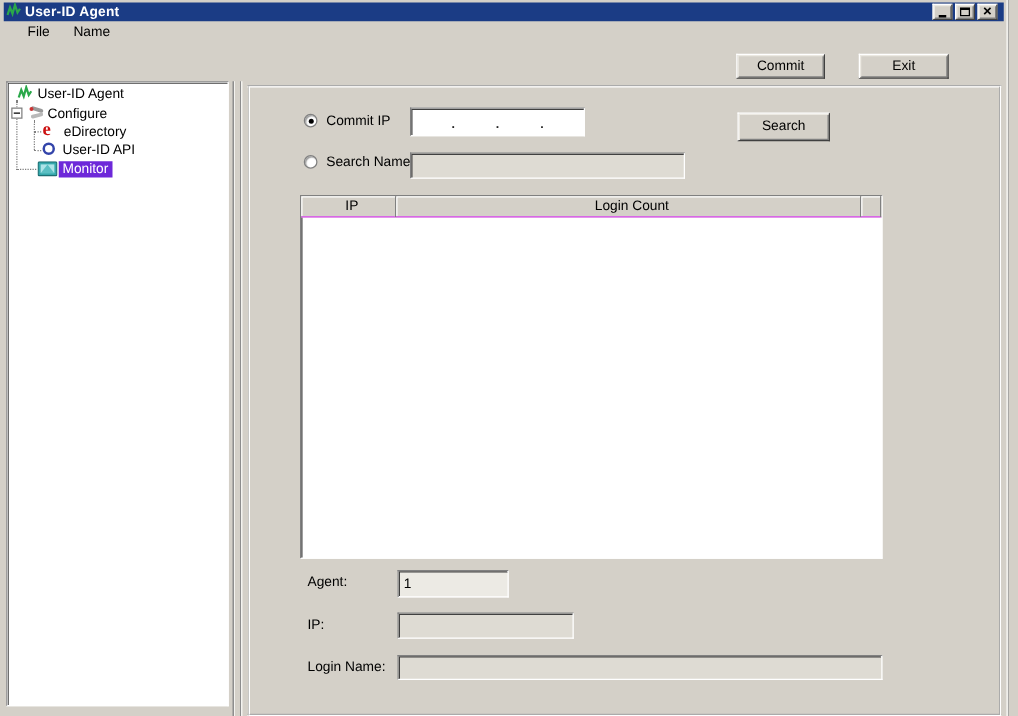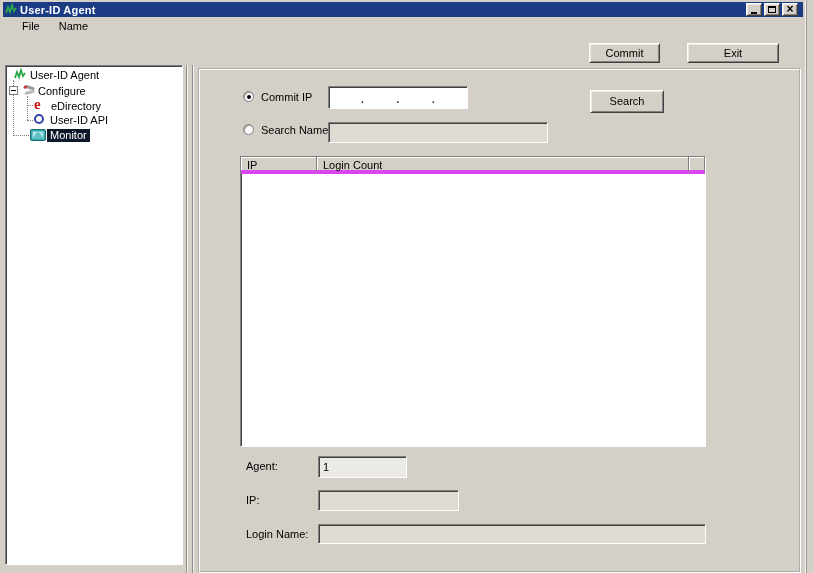--- a/index.html
+++ b/index.html
@@ -26,27 +26,27 @@
   .glyph-x { font-weight:bold; font-size:12px; line-height:11px; }
 
   
   .menubar { position:absolute; left:3px; top:19px; width:800px; height:14px; display:flex; }
   .menu-item { padding:0 6px; margin-right:7px; line-height:14px; }
   .menu-item:first-child { margin-left:13px; }
 
   
   .pushbtn { position:absolute; text-align:center; line-height:18px; font-size:11px; cursor:default; }
   #btn-commit { left:589px; top:43px; width:71px; height:20px; }
-  #btn-exit   { left:687px; top:43px; width:92px; height:20px; }
+  #btn-exit   { left:687px; top:43px; width:72px; height:20px; }
   #btn-search { left:590px; top:90px; width:74px; height:23px; line-height:21px; }
 
   
   .treepanel { position:absolute; left:5px; top:65px; width:178px; height:500px; background:#ffffff; }
   .tlabel { position:absolute; white-space:nowrap; line-height:13px; }
-  .tsel { background:#0f172a; color:#ffffff; padding:0 3px; }
+  .tsel { background:#6d28d9; color:#ffffff; padding:0 3px; }
   .dotv { position:absolute; width:1px; border-left:1px dotted #808080; }
   .doth { position:absolute; height:1px; border-top:1px dotted #808080; }
   .expander { position:absolute; left:9px; top:86px; width:9px; height:9px; background:#ffffff;
               border:1px solid #808080; }
   .expander i { display:block; width:5px; height:1px; background:#000; margin:3px auto 0; }
 
   
   .ico { position:absolute; }
   .edir { color:#cc1111; font-family:"Liberation Serif", serif; font-weight:bold; font-size:15px; line-height:13px; }
   .ring { width:10px; height:10px; border:2px solid #3344aa; border-radius:50%; background:#fff; }
@@ -73,22 +73,22 @@
   .grayfield { position:absolute; background:#dedbd3; }
   #fld-name  { left:328px; top:122px; width:220px; height:21px; }
   #fld-count { left:318px; top:456px; width:89px;  height:22px; background:#eceae4; line-height:20px; padding-left:4px; }
   #fld-ip    { left:318px; top:490px; width:141px; height:21px; }
   #fld-login { left:318px; top:524px; width:388px; height:20px; }
   .flabel { position:absolute; line-height:13px; }
 
   
   .rtable { position:absolute; left:240px; top:156px; width:466px; height:291px; background:#ffffff; }
   .thead { display:flex; height:17px; background:#d4d0c8; }
-  .th { border-right:1px solid #808080; border-bottom:4px solid #d946ef;
-        box-shadow: inset 1px 1px 0 #ffffff; line-height:16px; padding-left:6px; }
+  .th { border-right:1px solid #808080; border-bottom:1px solid #d946ef;
+        box-shadow: inset 1px 1px 0 #ffffff; line-height:16px; padding-left:6px;text-align:center; }
   .th-ip { width:76px; } .th-login { flex:1; } .th-spacer { width:16px; padding-left:0; }
   .trow { display:flex; height:16px; line-height:16px; }
   .td-ip { width:76px; padding-left:7px; } .td-login { flex:1; padding-left:6px; }
 
   
   .winborder-r { position:absolute; left:805px; top:0; width:2px; height:573px;
                  background:linear-gradient(to right,#f0efeb 50%,#9a9a9a 50%); }
 </style>
 </head>
 <body>

